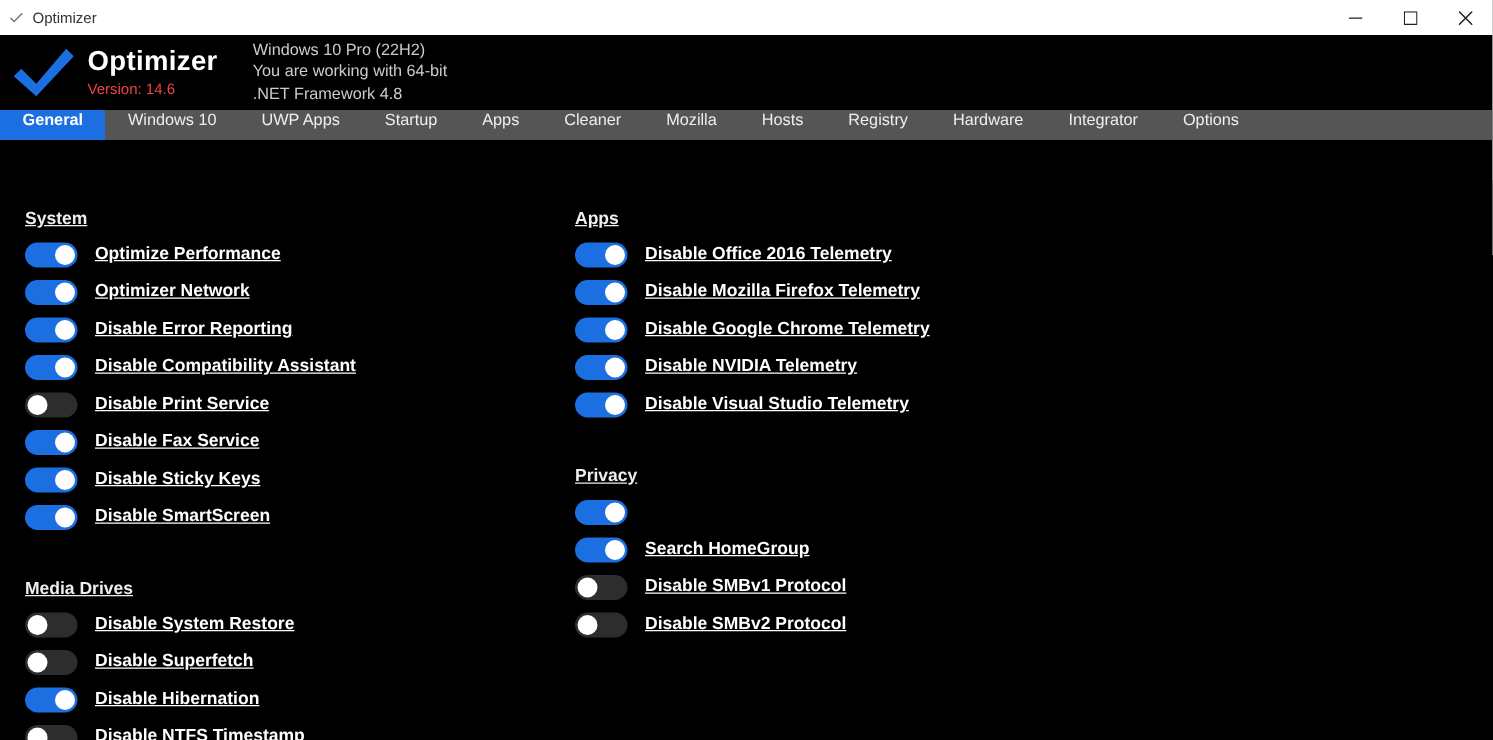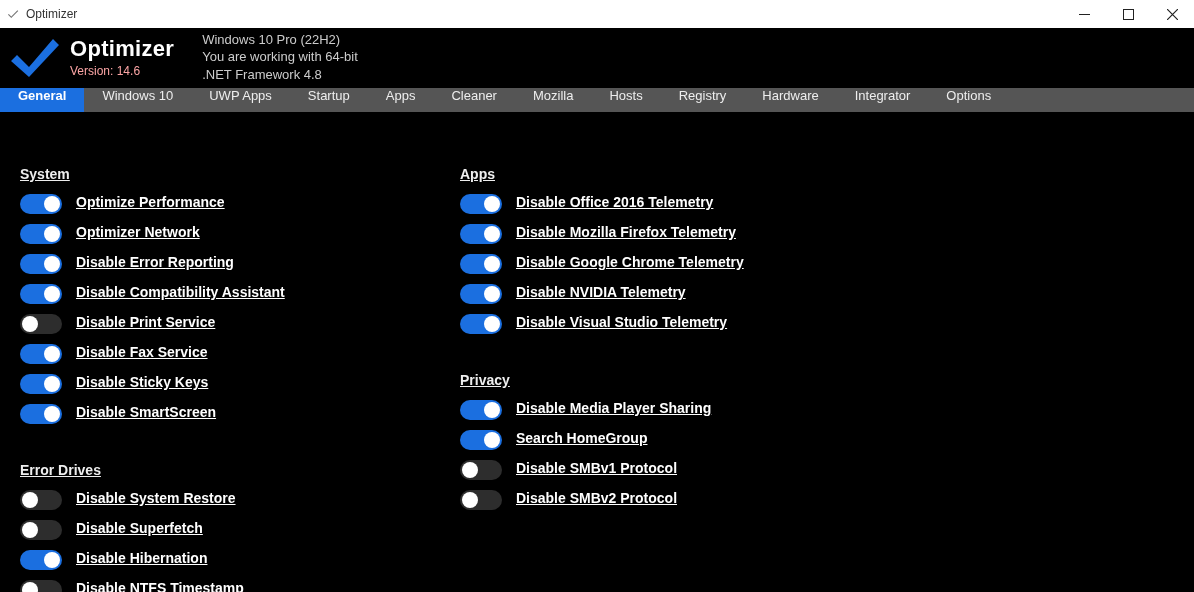--- a/index.html
+++ b/index.html
@@ -17,21 +17,21 @@
     width: 100%; height: calc(100% - 28px); background: #000; color: #fff;
   }
   .header {
     display: flex; align-items: center; padding: 4px 10px 6px 10px;
     height: 60px;
   }
   .logo { width: 50px; height: 42px; margin-right: 10px; display: flex; align-items: center; justify-content: center; }
   .logo svg { width: 48px; height: 40px; }
   .app-title-block { margin-right: 28px; }
   .app-title { font-size: 22px; font-weight: 600; letter-spacing: .3px; }
-  .app-version { font-size: 12px; color: #fca5a5; margin-top: 2px; }
+  .app-version { font-size: 12px; color: #ef4444; margin-top: 2px; }
   .sysinfo { font-size: 13px; line-height: 1.35; color: #ccc; }
   .tabs {
     display: flex; height: 24px; background: #555; font-size: 13px;
   }
   .tab {
     padding: 0 18px; display: flex; align-items: flex-start; color: #eee; cursor: pointer;
   }
   .tab.active { background: #1b6fe0; color: #fff; font-weight: 600; }
   .content {
     display: flex; padding: 12px 8px 0 20px; height: calc(100% - 60px - 24px);
@@ -189,21 +189,21 @@
             <div class="knob"></div>
           </div>
           <div class="opt-label">Disable Sticky Keys</div>
         </div>
         <div class="opt-row">
           <div class="toggle on">
             <div class="knob"></div>
           </div>
           <div class="opt-label">Disable SmartScreen</div>
         </div>
-        <div class="section-title" style="margin-top: 28px;">Error Drives</div>
+        <div class="section-title" style="margin-top: 28px;">Media Drives</div>
         <div class="opt-row">
           <div class="toggle off">
             <div class="knob"></div>
           </div>
           <div class="opt-label">Disable System Restore</div>
         </div>
         <div class="opt-row">
           <div class="toggle off">
             <div class="knob"></div>
           </div>
@@ -258,21 +258,20 @@
           <div class="toggle on">
             <div class="knob"></div>
           </div>
           <div class="opt-label">Disable Visual Studio Telemetry</div>
         </div>
         <div class="section-title" style="margin-top: 28px;">Privacy</div>
         <div class="opt-row">
           <div class="toggle on">
             <div class="knob"></div>
           </div>
-          <div class="opt-label">Disable Media Player Sharing</div>
         </div>
         <div class="opt-row">
           <div class="toggle on">
             <div class="knob"></div>
           </div>
           <div class="opt-label">Search HomeGroup</div>
         </div>
         <div class="opt-row">
           <div class="toggle off">
             <div class="knob"></div>

